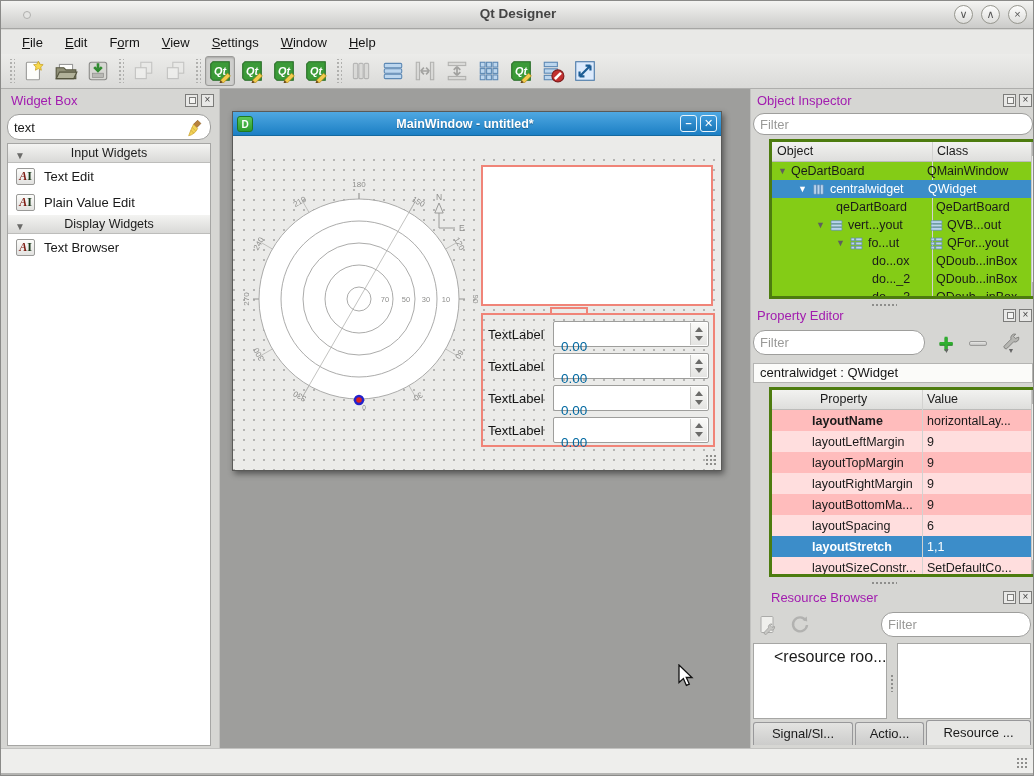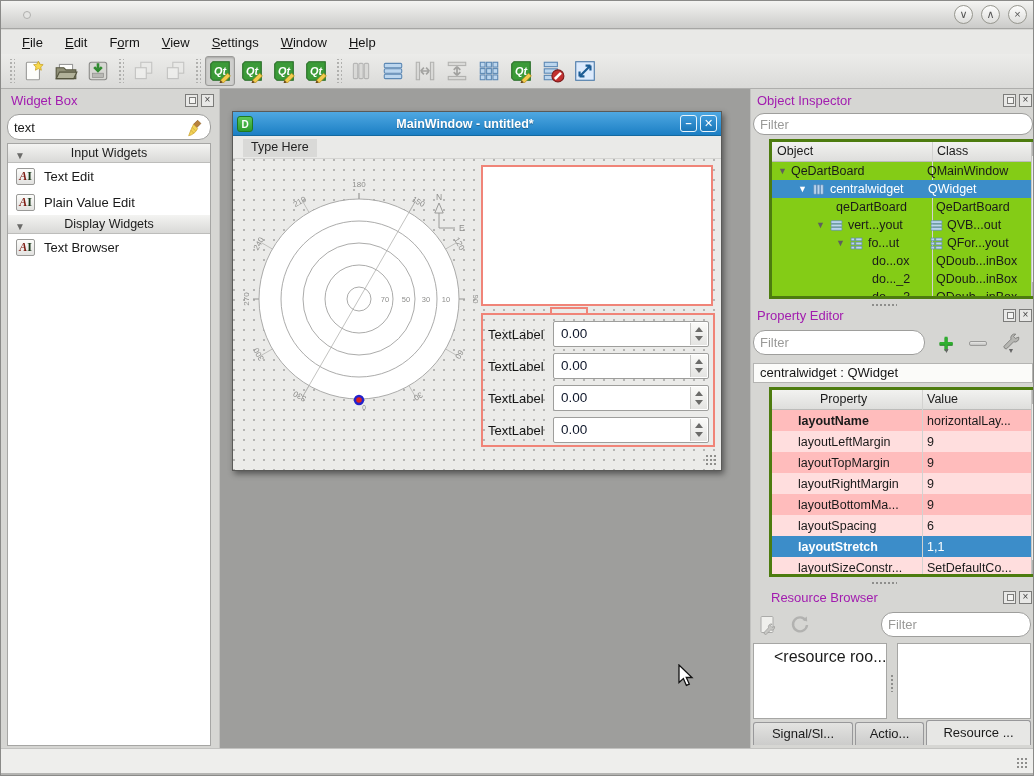--- a/index.html
+++ b/index.html
@@ -52,39 +52,39 @@
   .fw-title { left:0; top:0; width:100%; height:24px; background:linear-gradient(#4fa8e2,#1c7fc4); border-bottom:1px solid #14699f; display:flex; align-items:center; padding:0 4px; }
   .fw-title .cap { flex:1; text-align:center; color:#fff; font-weight:bold; font-size:12.5px; text-shadow:0 1px 1px rgba(0,0,0,.35); }
   .fw-dicon { width:16px; height:16px; border-radius:3px; background:linear-gradient(#5cc75c,#2d9b2d); border:1px solid #1f7a1f; color:#fff; font-size:10px; font-weight:bold; text-align:center; line-height:15px; }
   .fw-btn { width:17px; height:17px; border:1px solid #eaf4fb; border-radius:3px; background:linear-gradient(#3e9ada,#1a77b8); color:#fff; font-size:11px; line-height:15px; text-align:center; margin-left:3px; font-weight:bold; }
   .fw-menubar { left:0; top:24px; width:100%; height:23px; background:#eaeae8; border-bottom:1px solid #d4d4d2; }
   .typehere { left:10px; top:3px; height:18px; padding:0 8px; background:#d9d9d7; font-size:12.5px; line-height:17px; color:#222; }
   .fw-body { left:0; top:47px; width:488px; height:311px; background-color:#ebebe9; background-image:radial-gradient(#b5b5b3 1px, transparent 1.1px); background-size:10px 10px; background-position:6px 6px; overflow:hidden; }
   .redbox { border:2px solid #f08478; }
   .spinrow-label { font-size:13px; color:#141414; }
   .spinbox { background:#fff; border:1px solid #9e9e9c; border-radius:2px; position:absolute; }
-  .spinbox .val { position:absolute; left:7px; top:4px; font-size:13.5px; color:#0f172a; }
+  .spinbox .val { position:absolute; left:7px; top:17px; font-size:13.5px; color:#0369a1; }
   .spinbtns { position:absolute; right:1px; top:1px; width:17px; height:22px; border-left:1px solid #c8c8c6; background:linear-gradient(#fafaf8,#e4e4e2); }
   .spn { position:absolute; left:4px; width:0; height:0; border-left:4.5px solid transparent; border-right:4.5px solid transparent; }
   .spn.up { top:4px; border-bottom:5px solid #6b6b69; }
   .spn.dn { bottom:4px; border-top:5px solid #6b6b69; }
   .gripdots { background-image:radial-gradient(#8e8e8c 1px, transparent 1.1px); background-size:4px 4px; }
 
   
   .tablebox { background:#84cc16; border:3px solid #4d7c0f; overflow:hidden;margin-left:16px; }
   .thead { height:20px; background:linear-gradient(#f2f2f0,#dededc); border-bottom:1px solid #bcbcba; display:flex; font-size:12.5px; color:#1a1a1a; }
   .thead > div { padding:2px 0 0 5px; }
   .colline { position:absolute; top:0; bottom:0; width:1px; background:#d2d2d0; }
   .trow { height:18px; display:flex; align-items:center; font-size:12.5px; white-space:nowrap; }
   .trow .obj { overflow:hidden; }
   .trow.sel { background:#3c8dc9; color:#fff; }
   .tri8 { color:#5f5f5d; font-size:9px; margin-right:4px; }
   .sel .tri8 { color:#fff; }
   .prow { height:21px; display:flex; align-items:center; font-size:12.5px; }
-  .prow .pn { padding-left:26px; width:150px; overflow:hidden; white-space:nowrap; }
+  .prow .pn { padding-left:40px; width:150px; overflow:hidden; white-space:nowrap; }
   .prow .pv { padding-left:5px; flex:1; overflow:hidden; white-space:nowrap; }
   .prow.dark { background:#ffbcbc; }
   .prow.light { background:#ffdede; }
   .prow.sel { background:#3c8dc9; color:#fff; }
   .vscroll { position:absolute; right:0; top:0; bottom:0; width:15px; background:#ececea; border-left:1px solid #c6c6c4; }
   .vs-btn { position:absolute; left:0; width:14px; height:14px; text-align:center; font-size:8px; color:#555; line-height:14px; background:linear-gradient(#fbfbf9,#e0e0de); border:1px solid #b4b4b2; }
   .vs-thumb { position:absolute; left:1px; width:12px; background:linear-gradient(#fdfdfc,#dadad8); border:1px solid #a8a8a6; border-radius:2px; }
 
   .ctxbar { background:#fbfbf9; border:1px solid #b4b4b2; font-size:13px; padding:1px 0 0 6px; color:#161616; }
 
@@ -207,20 +207,21 @@
       <path d="M16.8 6.4 A7 7 0 1 0 18 11" fill="none" stroke="#b2b2b0" stroke-width="2.4"></path>
       <path d="M17.8 2.5 l.4 5 -4.8-1.4z" fill="#b2b2b0"></path>
     </symbol>
   </defs>
 </svg>
 
 <div id="app">
 
   <div class="abs titlebar">
     <div class="abs tb-icon"></div>
+    <div class="abs tb-title">Qt Designer</div>
     <div class="abs tb-btn" style="right:62px;">∨</div>
     <div class="abs tb-btn" style="right:35px;">∧</div>
     <div class="abs tb-btn" style="right:8px;">×</div>
   </div>
 
   <div class="abs menubar">
     <span class="menu-item"><span></span><u>F</u><span>ile</span></span>
     <span class="menu-item"><span></span><u>E</u><span>dit</span></span>
     <span class="menu-item"><span>F</span><u>o</u><span>rm</span></span>
     <span class="menu-item"><span></span><u>V</u><span>iew</span></span>
@@ -347,23 +348,20 @@
     </div>
   </div>
 
   <div class="abs mdi">
     <div class="abs formwin">
       <div class="abs fw-title">
         <span class="fw-dicon">D</span>
         <span class="cap">MainWindow - untitled*</span>
         <span class="fw-btn">–</span>
         <span class="fw-btn">✕</span>
-      </div>
-      <div class="abs fw-menubar">
-        <span class="abs typehere">Type Here</span>
       </div>
       <div class="abs fw-body">
 
         <svg class="abs" style="left:10px; top:3px;" width="236" height="300">
           <g stroke="#b2b2b0" stroke-width="0.8">
             <line x1="116" y1="137" x2="172.5" y2="39.1"></line>
             <line x1="116" y1="137" x2="213.9" y2="80.5"></line>
             <line x1="116" y1="137" x2="172.5" y2="234.9"></line>
             <line x1="116" y1="137" x2="213.9" y2="193.5"></line>
             <line x1="116" y1="137" x2="59.5" y2="39.1"></line>

